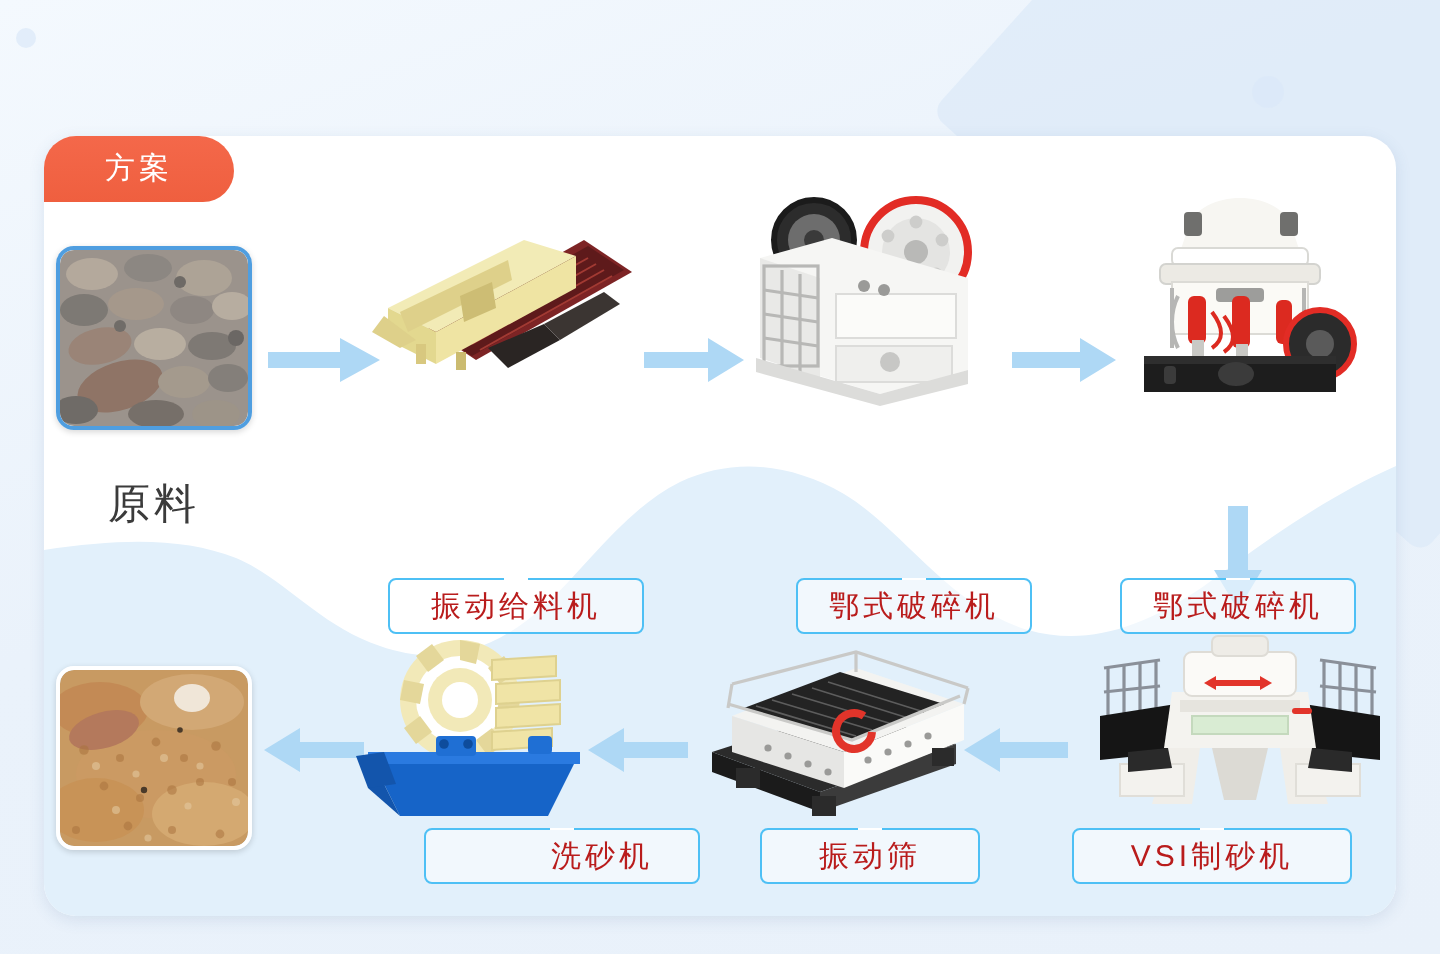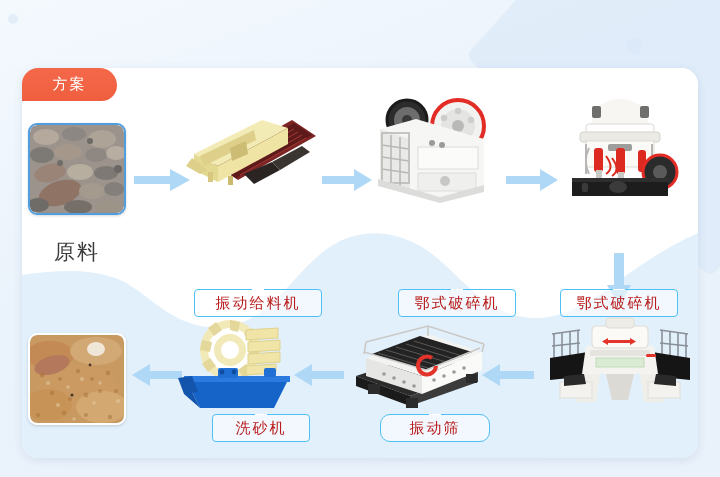--- a/index.html
+++ b/index.html
@@ -364,20 +364,24 @@
         <polygon points="44,58 60,58 56,86 36,86" fill="#f0eee9"></polygon>
         <polygon points="100,58 116,58 124,86 104,86" fill="#f0eee9"></polygon>
         <polygon points="66,58 94,58 88,84 72,84" fill="#dcdad4"></polygon>
 
         <rect x="20" y="66" width="32" height="16" fill="#f3f2ee" stroke="#e0ded8"></rect>
         <rect x="108" y="66" width="32" height="16" fill="#f3f2ee" stroke="#e0ded8"></rect>
         <polygon points="24,60 44,58 46,68 24,70" fill="#2a2a2a"></polygon>
         <polygon points="116,58 136,60 136,70 114,68" fill="#2a2a2a"></polygon>
       </svg>
     </div>
+    <div class="lblbox" style="left:514px;top:346px;width:138px;">
+      <span class="notch"></span>
+      <span>VSI制砂机</span>
+    </div>
 
     <div class="arrow" style="left:460px;top:295px;">
       <svg width="52" height="24" viewBox="0 0 52 24">
         <path d="M52,8 L18,8 L18,1 L0,12 L18,23 L18,16 L52,16 Z" fill="#aed8f5"></path>
       </svg>
     </div>
 
     <div class="equip" style="left:328px;top:250px;">
       <svg width="140" height="92" viewBox="0 0 140 92">
 
@@ -417,21 +421,21 @@
             <circle cx="114" cy="50" r="1.8"></circle>
         </g>
 
         <path d="M86,48 a9,9 0 1,1 -4,-8" fill="none" stroke="#e2342a" stroke-width="4"></path>
 
         <rect x="18" y="66" width="12" height="10" fill="#2b2b2b"></rect>
         <rect x="56" y="80" width="12" height="10" fill="#2b2b2b"></rect>
         <rect x="116" y="56" width="11" height="9" fill="#2b2b2b"></rect>
       </svg>
     </div>
-    <div class="lblbox" style="left:358px;top:346px;width:108px;border-radius:10px;">
+    <div class="lblbox" style="left:358px;top:346px;width:108px;">
       <span class="notch"></span>
       <span>振动筛</span>
     </div>
 
     <div class="arrow" style="left:272px;top:295px;">
       <svg width="50" height="24" viewBox="0 0 50 24">
         <path d="M50,8 L18,8 L18,1 L0,12 L18,23 L18,16 L50,16 Z" fill="#aed8f5"></path>
       </svg>
     </div>
 
@@ -465,21 +469,21 @@
         <polygon points="6,60 112,60 96,92 22,92" fill="#1664c8"></polygon>
         <polygon points="6,60 22,92 22,92 6,78" fill="#1355ac"></polygon>
         <polygon points="6,60 112,60 112,66 6,66" fill="#2a7ae0"></polygon>
         <polygon points="0,62 14,60 20,76 6,78" fill="#1355ac"></polygon>
         <rect x="40" y="52" width="20" height="10" rx="2" fill="#1f6fd4"></rect>
         <circle cx="44" cy="56" r="2.4" fill="#0e4c9c"></circle>
         <circle cx="56" cy="56" r="2.4" fill="#0e4c9c"></circle>
         <rect x="86" y="52" width="12" height="9" rx="2" fill="#1f6fd4"></rect>
       </svg>
     </div>
-    <div class="lblbox" style="left:190px;top:346px;width:96px;">
+    <div class="lblbox" style="left:190px;top:346px;width:96px;padding-left:40px;">
       <span class="notch"></span>
       <span>洗砂机</span>
     </div>
 
     <div class="arrow" style="left:110px;top:295px;">
       <svg width="50" height="24" viewBox="0 0 50 24">
         <path d="M50,8 L18,8 L18,1 L0,12 L18,23 L18,16 L50,16 Z" fill="#aed8f5"></path>
       </svg>
     </div>
 

